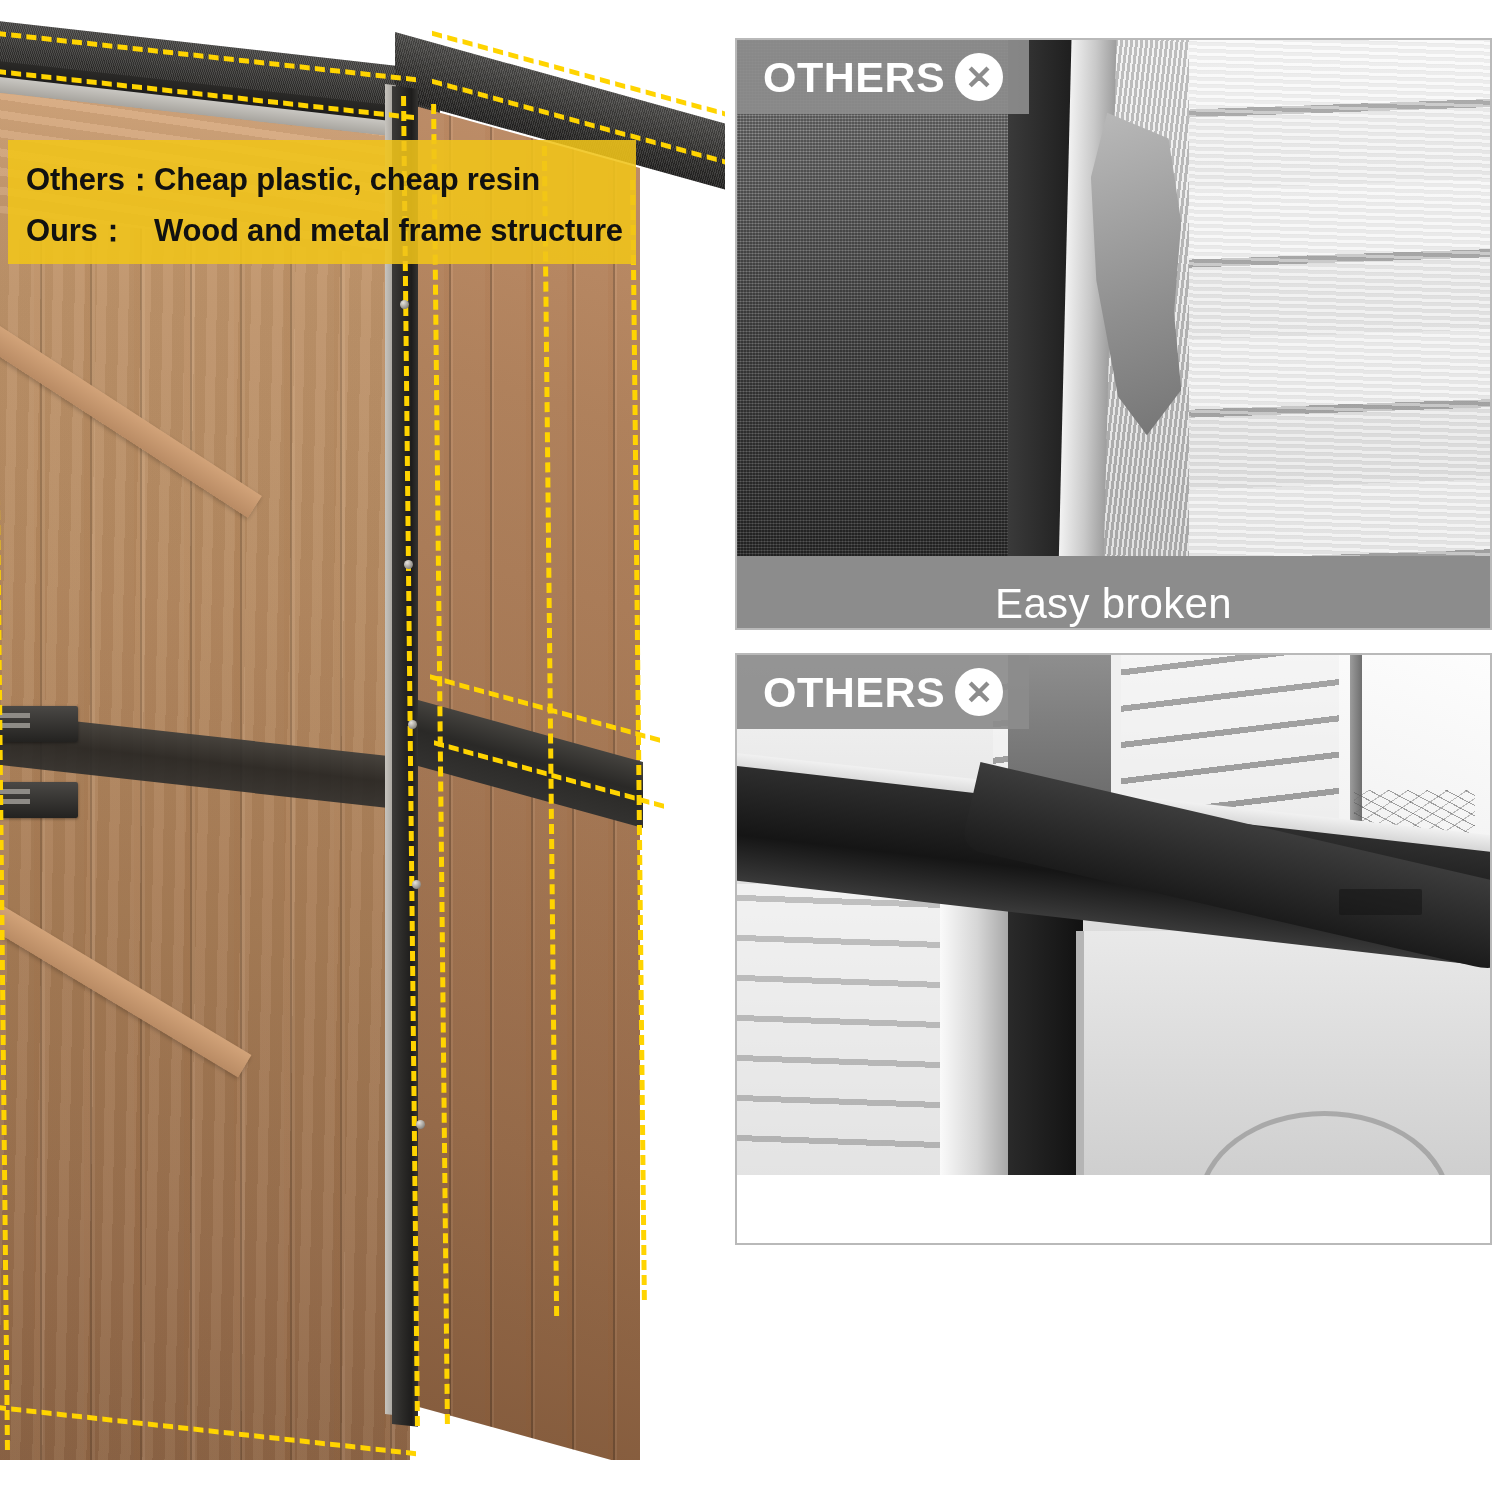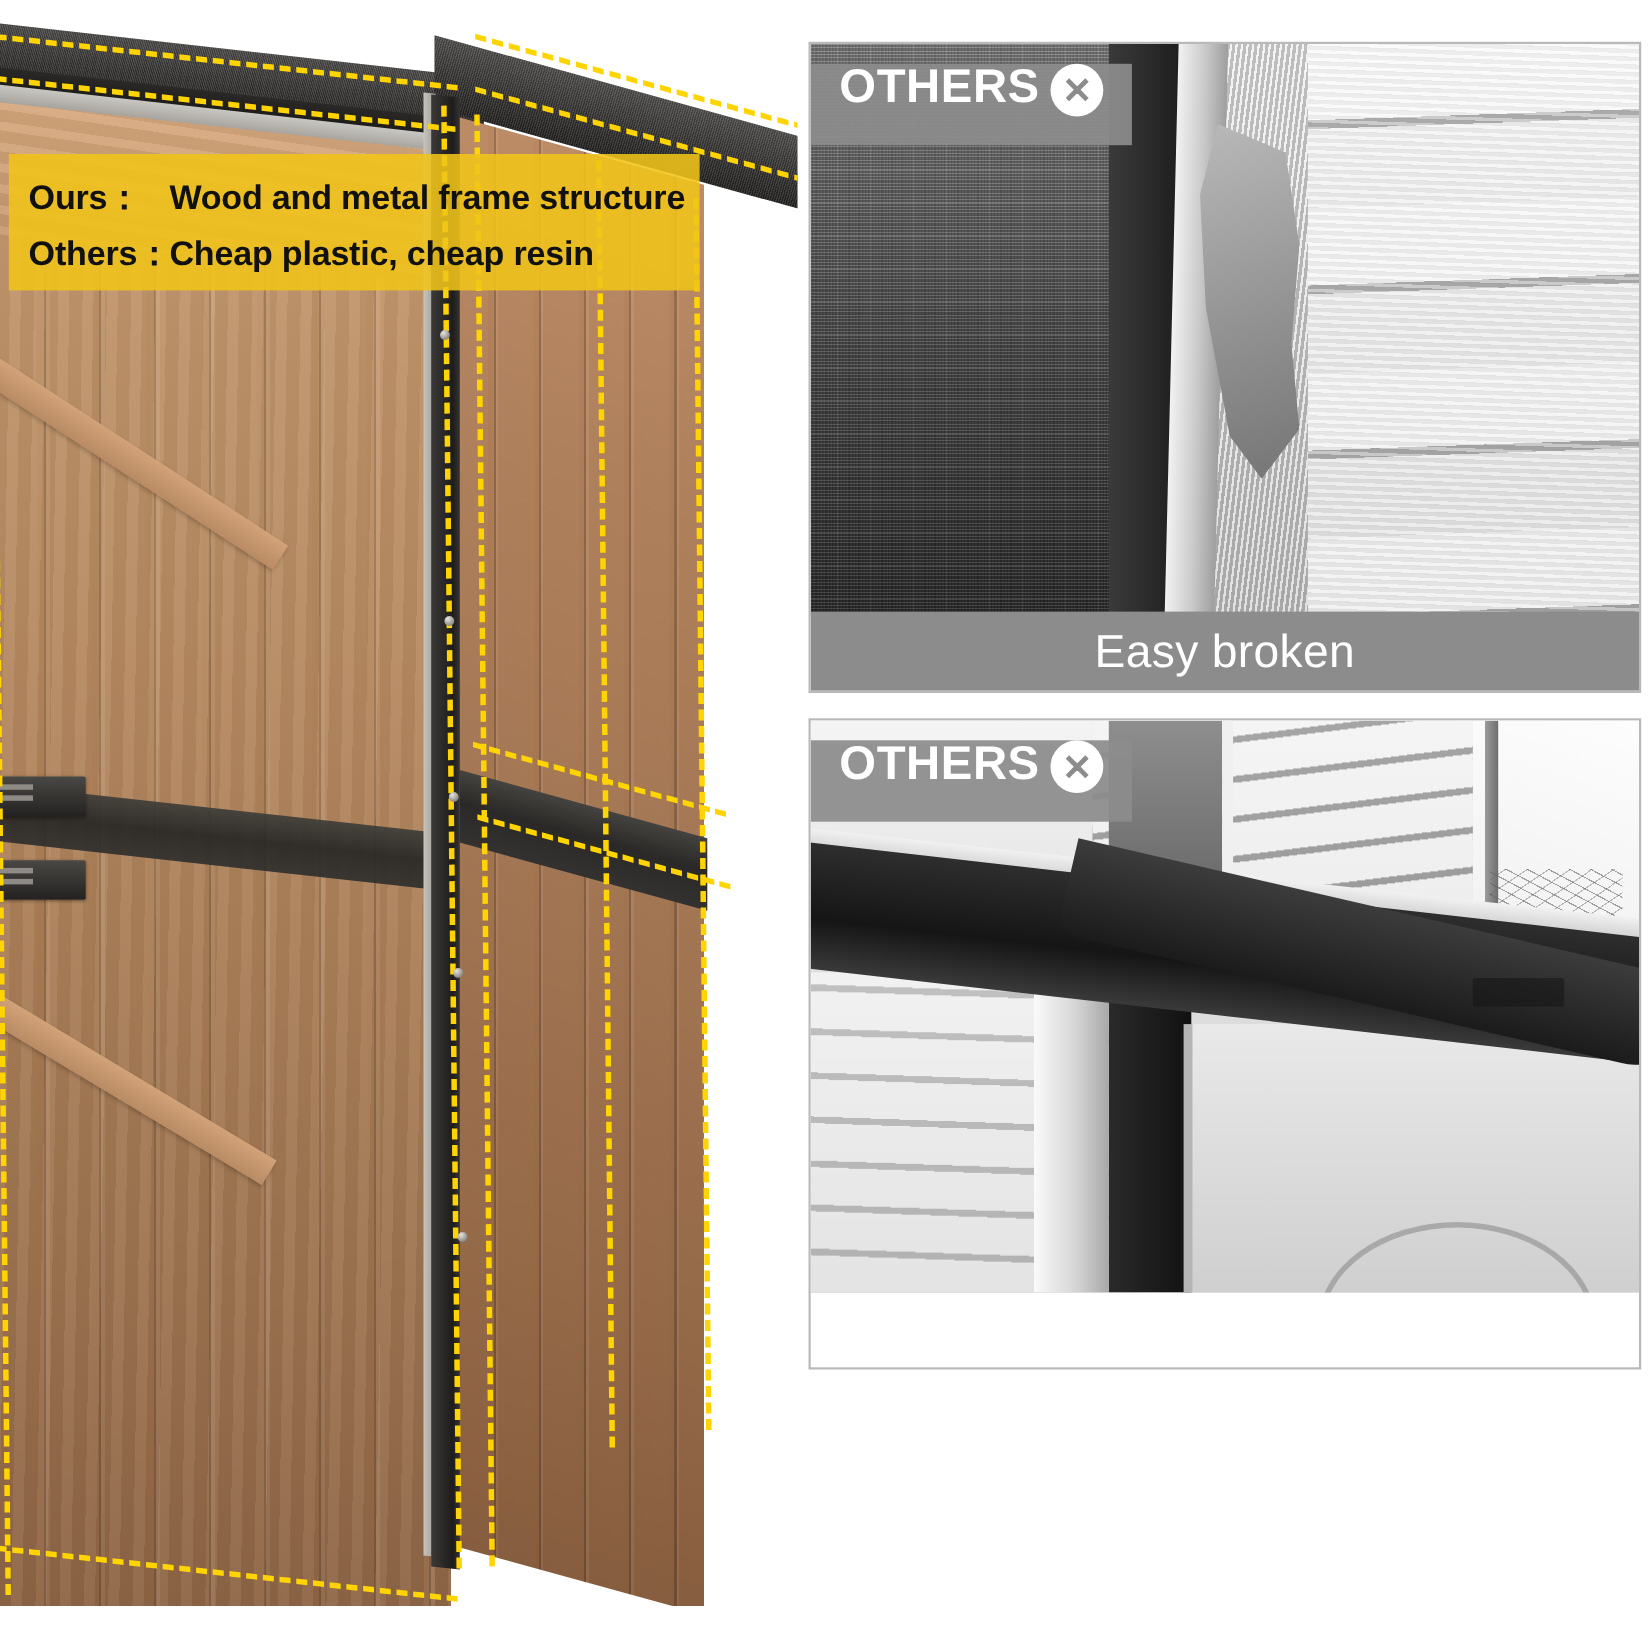--- a/index.html
+++ b/index.html
@@ -268,41 +268,41 @@
     position:absolute; left:36%; top:48%; width:10%; height:52%;
     background:linear-gradient(90deg,#2a2a2a,#111);
   }
   .ph-warped .brandchip{
     position:absolute; right:9%; top:45%; width:11%; height:5%;
     background:rgba(20,20,20,.55); border-radius:2px;
   }
 
   
   .badge {
-    position:absolute; left:0; top:18px; width:292px; height:74px;
+    position:absolute; left:0; top:0; width:292px; height:74px;
     background:rgba(140,140,140,.93);
-    display:flex; gap:10px;
+    display:flex; align-items:center; gap:10px;
     padding-left:26px; z-index:8;
   }
   .badge-text {
     color:#fff; font-size:43px; font-weight:700; letter-spacing:.5px;
     font-family:"Liberation Sans", sans-serif; line-height:1;
   }
   .badge-x {
     width:48px; height:48px; border-radius:50%; background:#fff;
     display:flex; align-items:center; justify-content:center;
     color:#8c8c8c; font-size:33px; font-weight:700; line-height:1;
     font-family:"Liberation Sans", sans-serif;
   }
 
   
   .caption {
     position:absolute; left:0; bottom:0; width:100%; height:72px;
     background:#8c8c8c;
-    display:flex; align-items:center; justify-content:center;
+    display:flex; align-items:flex-end; justify-content:center;
   }
   .caption-text {
     color:#fff; font-size:42px; font-weight:400; letter-spacing:.3px;
     font-family:"Liberation Sans", sans-serif;
   }
 
   
   .banner {
     position:absolute; left:0; top:1253px; width:1500px; height:242px;
     z-index:30;
@@ -377,24 +377,24 @@
     <div class="dash dash-h" style="left:-4px; top:54px;  width:420px; transform:skewY(6.3deg);"></div>
     <div class="dash dash-h" style="left:-4px; top:92px;  width:418px; transform:skewY(6.3deg);"></div>
     <div class="dash dash-h" style="left:432px; top:72px; width:300px; transform:skewY(15.4deg);"></div>
     <div class="dash dash-h" style="left:432px; top:120px; width:300px; transform:skewY(15.4deg);"></div>
     <div class="dash dash-h" style="left:430px; top:706px; width:230px; transform:skewY(15.4deg);"></div>
     <div class="dash dash-h" style="left:434px; top:772px; width:230px; transform:skewY(15.4deg);"></div>
     <div class="dash dash-h" style="left:-4px; top:1428px; width:420px; transform:skewY(6.3deg);"></div>
 
     <div class="ours-box">
       <div class="ours-line">
-        <span class="lbl">Ours：</span><span>Wood and metal frame structure</span>
+        <span class="lbl">Others：</span><span>Cheap plastic, cheap resin</span>
       </div>
       <div class="ours-line">
-        <span class="lbl">Others：</span><span>Cheap plastic, cheap resin</span>
+        <span class="lbl">Ours：</span><span>Wood and metal frame structure</span>
       </div>
     </div>
   </div>
 
   <div class="panel panel-top">
     <div class="photo ph-broken">
       <div class="mesh"></div>
       <div class="shadowgap"></div>
       <div class="siding"></div>
       <div class="wetpanel"></div>

